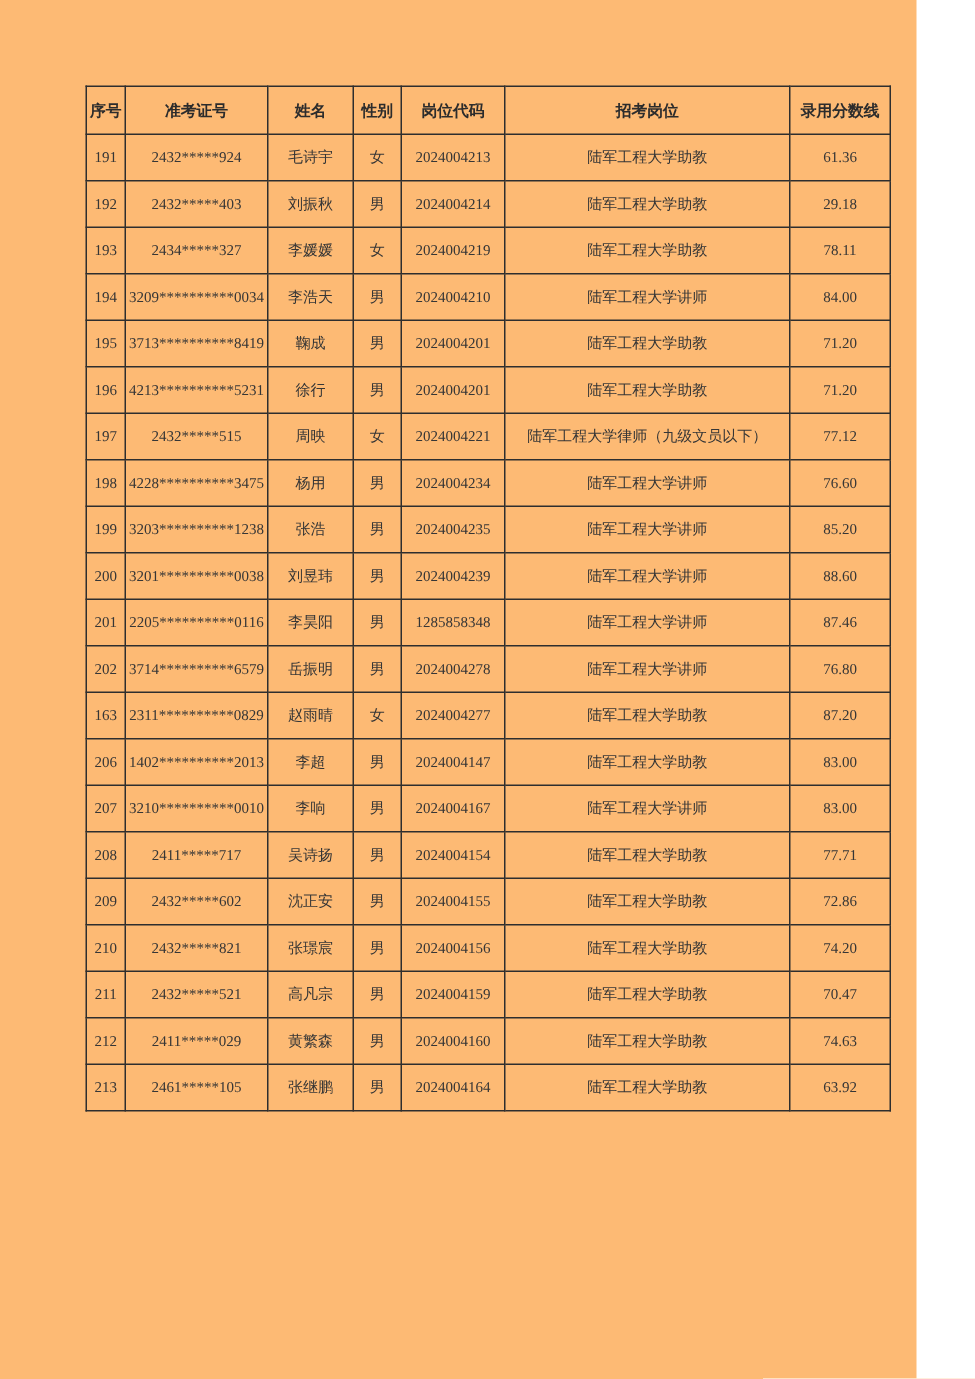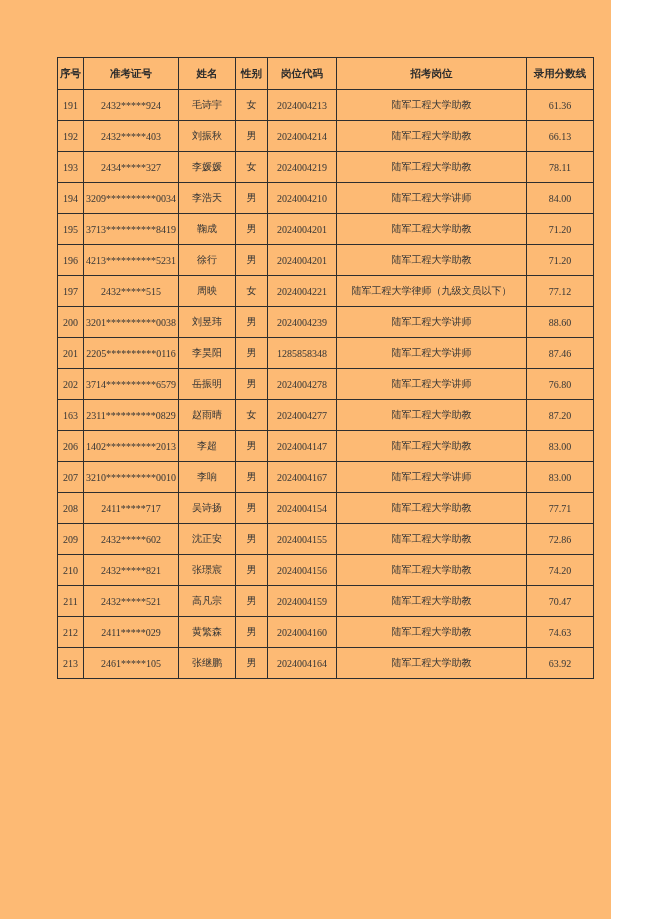--- a/index.html
+++ b/index.html
@@ -91,21 +91,21 @@
           <td class="col-position">陆军工程大学助教</td>
           <td class="col-score-line">61.36</td>
         </tr>
         <tr>
           <td class="col-serial">192</td>
           <td class="col-ticket-number">2432*****403</td>
           <td class="col-name">刘振秋</td>
           <td class="col-gender">男</td>
           <td class="col-position-code">2024004214</td>
           <td class="col-position">陆军工程大学助教</td>
-          <td class="col-score-line">66.13</td>
+          <td class="col-score-line">29.18</td>
         </tr>
         <tr>
           <td class="col-serial">193</td>
           <td class="col-ticket-number">2434*****327</td>
           <td class="col-name">李媛媛</td>
           <td class="col-gender">女</td>
           <td class="col-position-code">2024004219</td>
           <td class="col-position">陆军工程大学助教</td>
           <td class="col-score-line">78.11</td>
         </tr>
@@ -137,20 +137,38 @@
           <td class="col-score-line">71.20</td>
         </tr>
         <tr>
           <td class="col-serial">197</td>
           <td class="col-ticket-number">2432*****515</td>
           <td class="col-name">周映</td>
           <td class="col-gender">女</td>
           <td class="col-position-code">2024004221</td>
           <td class="col-position">陆军工程大学律师（九级文员以下）</td>
           <td class="col-score-line">77.12</td>
+        </tr>
+        <tr>
+          <td class="col-serial">198</td>
+          <td class="col-ticket-number">4228**********3475</td>
+          <td class="col-name">杨用</td>
+          <td class="col-gender">男</td>
+          <td class="col-position-code">2024004234</td>
+          <td class="col-position">陆军工程大学讲师</td>
+          <td class="col-score-line">76.60</td>
+        </tr>
+        <tr>
+          <td class="col-serial">199</td>
+          <td class="col-ticket-number">3203**********1238</td>
+          <td class="col-name">张浩</td>
+          <td class="col-gender">男</td>
+          <td class="col-position-code">2024004235</td>
+          <td class="col-position">陆军工程大学讲师</td>
+          <td class="col-score-line">85.20</td>
         </tr>
         <tr>
           <td class="col-serial">200</td>
           <td class="col-ticket-number">3201**********0038</td>
           <td class="col-name">刘昱玮</td>
           <td class="col-gender">男</td>
           <td class="col-position-code">2024004239</td>
           <td class="col-position">陆军工程大学讲师</td>
           <td class="col-score-line">88.60</td>
         </tr>

